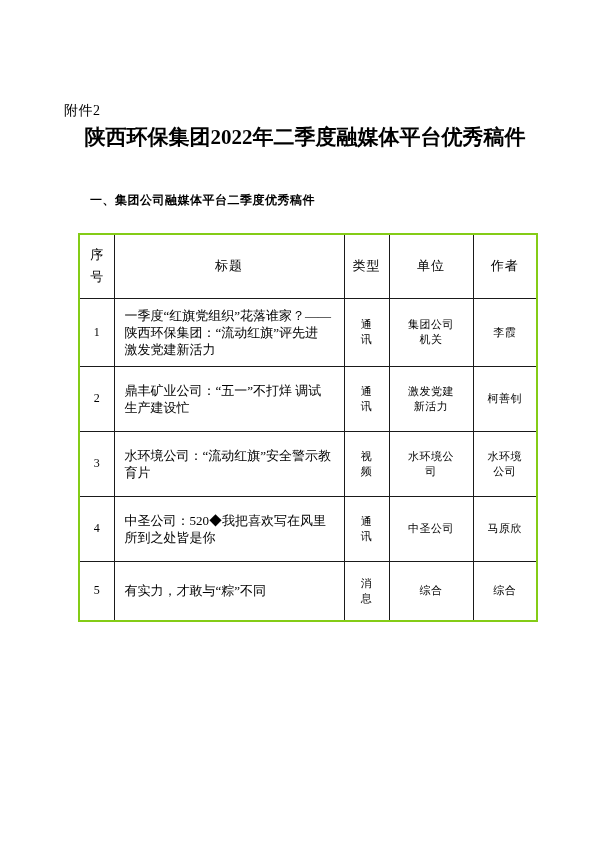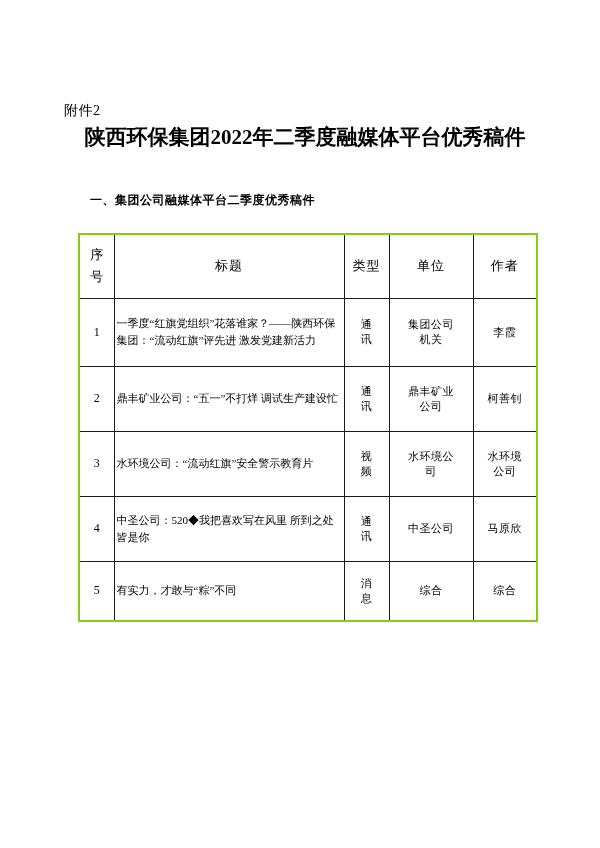--- a/index.html
+++ b/index.html
@@ -90,24 +90,24 @@
     padding: 0 7px;
     word-break: break-all;
     letter-spacing: 0;
   }
   td.cell-no {
     font-size: 12px;
     text-align: center;
     padding: 0;
   }
   td.cell-title {
-    font-size: 11px;
+    font-size: 13px;
     text-align: left;
     line-height: 17px;
-    padding: 1px 2px;
+    padding: 1px 10px;
     word-break: break-all;
   }
   td.cell-center {
     font-size: 11px;
     text-align: center;
     padding: 0 13px;
     letter-spacing: 0.5px;
   }
 </style>
 </head>
@@ -141,21 +141,21 @@
         <td class="cell-no">1</td>
         <td class="cell-title">一季度“红旗党组织”花落谁家？——陕西环保集团：“流动红旗”评先进 激发党建新活力</td>
         <td class="cell-center">通讯</td>
         <td class="cell-center">集团公司机关</td>
         <td class="cell-center">李霞</td>
       </tr>
       <tr class="row-2">
         <td class="cell-no">2</td>
         <td class="cell-title">鼎丰矿业公司：“五一”不打烊 调试生产建设忙</td>
         <td class="cell-center">通讯</td>
-        <td class="cell-center">鼎丰矿业公司</td>
+        <td class="cell-center">激发党建新活力</td>
         <td class="cell-center">柯善钊</td>
       </tr>
       <tr class="row-3">
         <td class="cell-no">3</td>
         <td class="cell-title">水环境公司：“流动红旗”安全警示教育片</td>
         <td class="cell-center">视频</td>
         <td class="cell-center">水环境公司</td>
         <td class="cell-center">水环境公司</td>
       </tr>
       <tr class="row-4">

